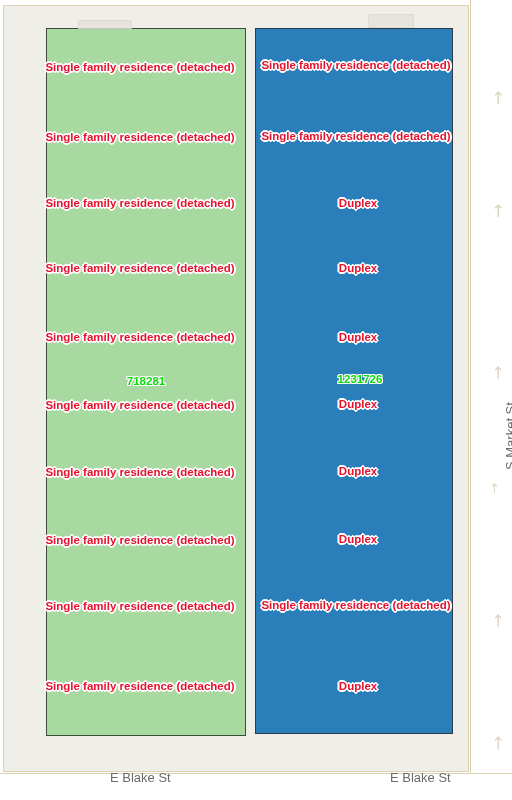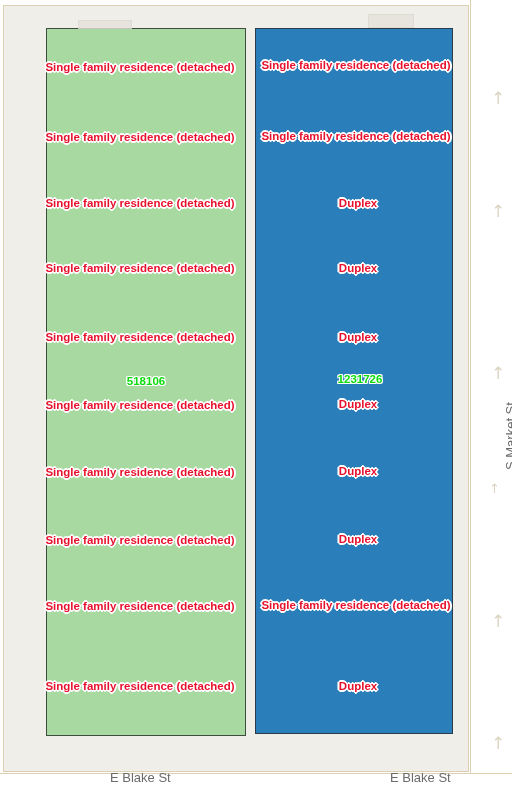--- a/index.html
+++ b/index.html
@@ -200,21 +200,21 @@
   <div class="lbl lbl-zoning center-x" style="left:356px; top:131px;">Single family residence (detached)</div>
   <div class="lbl lbl-zoning center-x" style="left:358px; top:198px;">Duplex</div>
   <div class="lbl lbl-zoning center-x" style="left:358px; top:263px;">Duplex</div>
   <div class="lbl lbl-zoning center-x" style="left:358px; top:332px;">Duplex</div>
   <div class="lbl lbl-zoning center-x" style="left:358px; top:399px;">Duplex</div>
   <div class="lbl lbl-zoning center-x" style="left:358px; top:466px;">Duplex</div>
   <div class="lbl lbl-zoning center-x" style="left:358px; top:534px;">Duplex</div>
   <div class="lbl lbl-zoning center-x" style="left:356px; top:600px;">Single family residence (detached)</div>
   <div class="lbl lbl-zoning center-x" style="left:358px; top:681px;">Duplex</div>
 
-  <div class="lbl lbl-pid center-x" style="left:146px; top:376px;">518106</div>
+  <div class="lbl lbl-pid center-x" style="left:146px; top:376px;">718281</div>
   <div class="lbl lbl-pid center-x" style="left:360px; top:374px;">1231726</div>
 
   <div class="street-name-vert" style="left:503px; top:470px;">S Market St</div>
   <div class="street-name" style="left:110px; top:770px;">E Blake St</div>
   <div class="street-name" style="left:390px; top:770px;">E Blake St</div>
 
   <div class="arrow-up" style="left:491px; top:90px;">↑</div>
   <div class="arrow-up" style="left:491px; top:203px;">↑</div>
   <div class="arrow-up" style="left:491px; top:365px;">↑</div>
   <div class="arrow-left-small" style="left:489px; top:482px;">↑</div>

